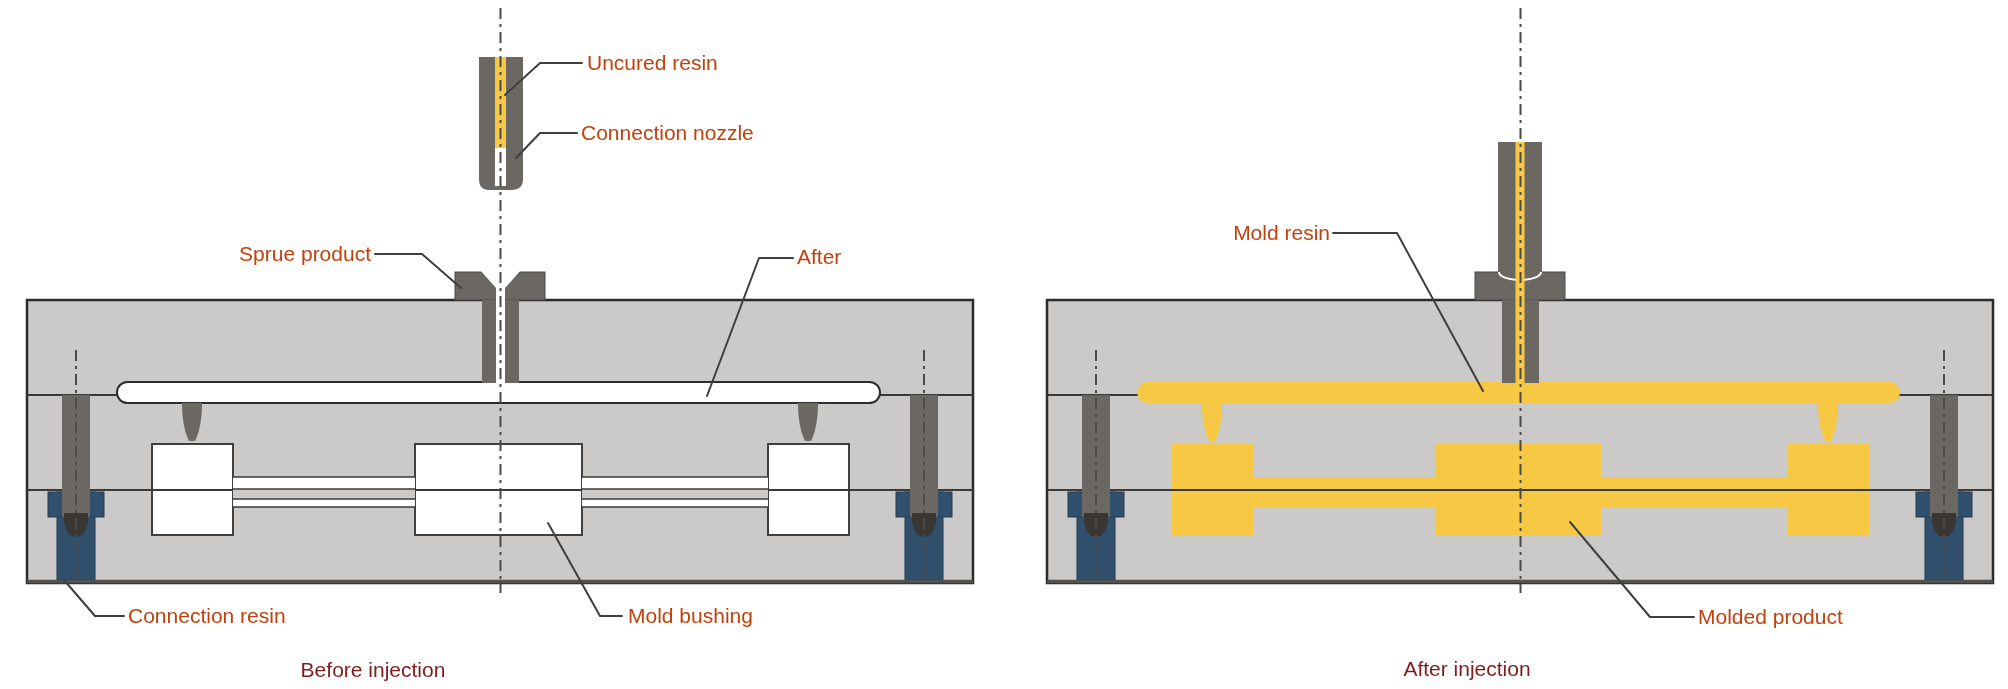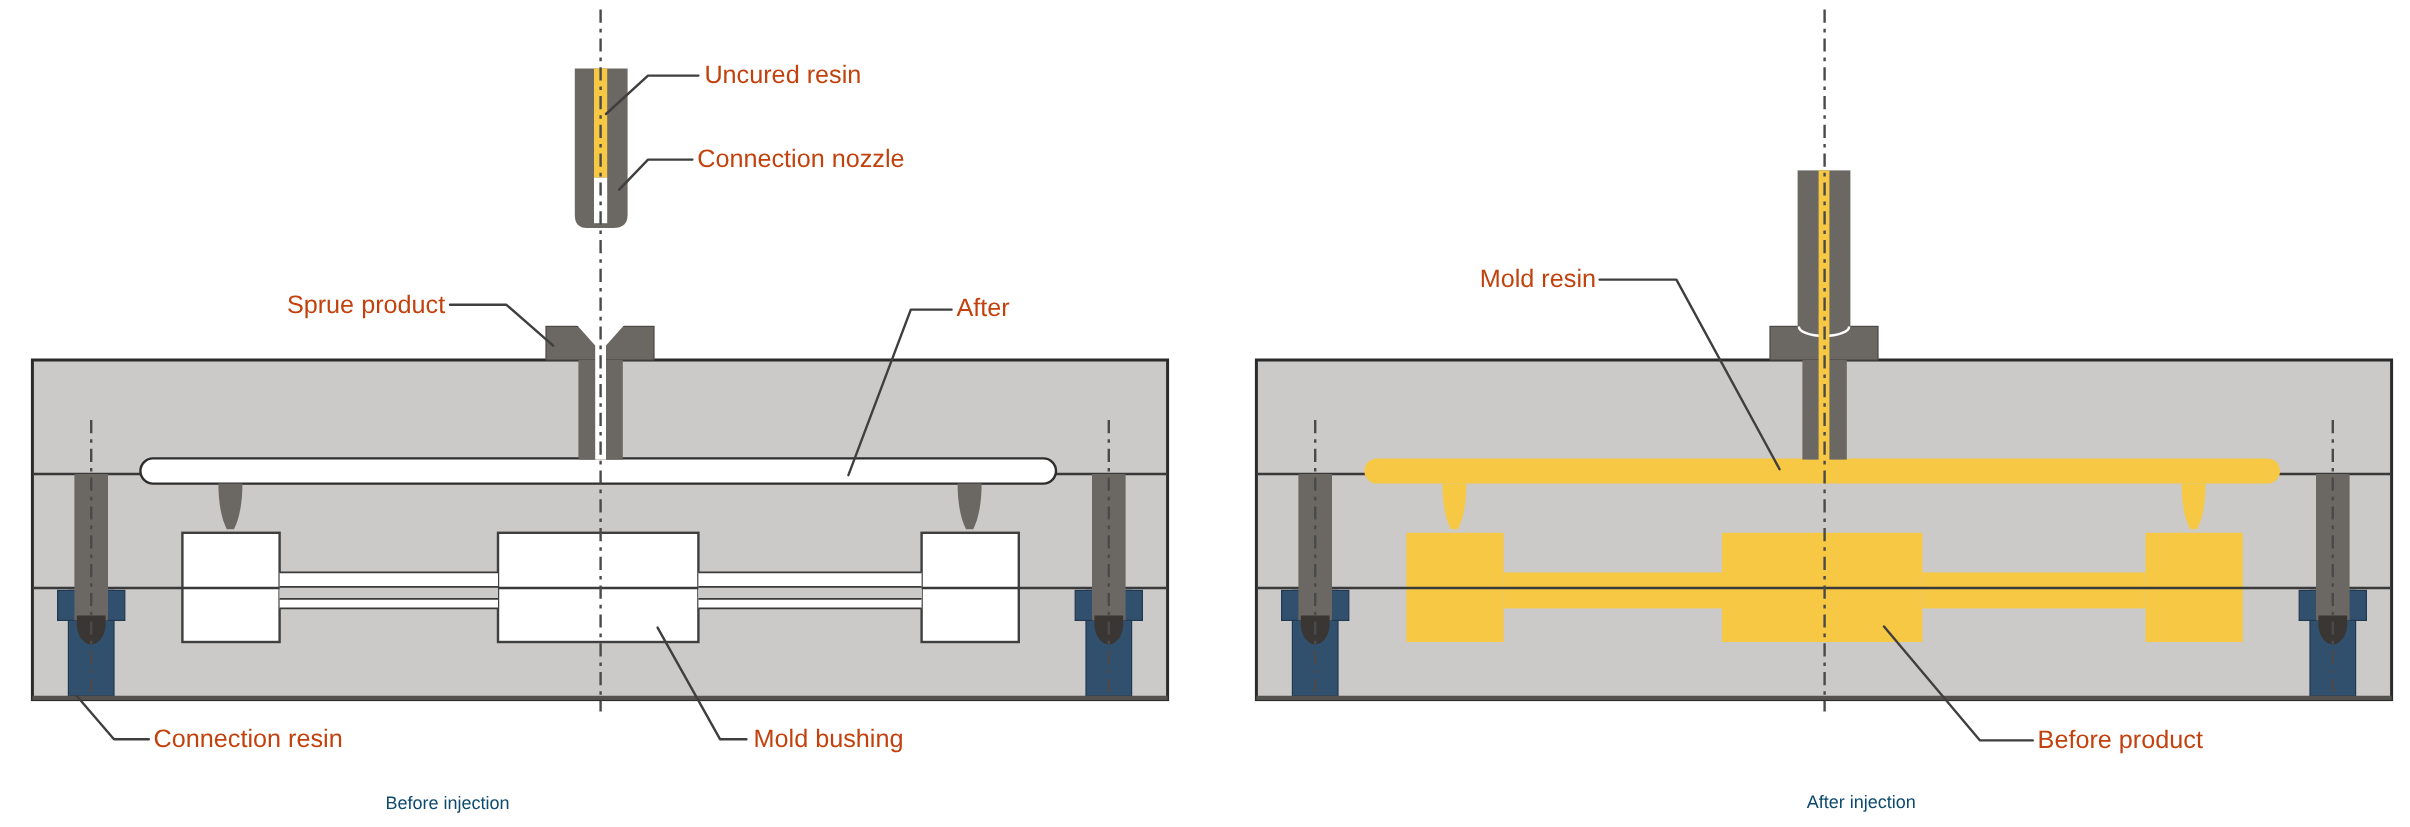--- a/index.html
+++ b/index.html
@@ -16,22 +16,22 @@
     transform:translateY(-50%);
     font-size:21px;
     line-height:1.1;
     color:#c2410c;
     white-space:nowrap;
   }
   .lbl.anchor-right{transform:translate(-100%,-50%);}
   .caption{
     position:absolute;
     transform:translate(-50%,-50%);
-    font-size:15px;
-    color:#0c4a6e;
+    font-size:21px;
+    color:#7f1d1d;
     white-space:nowrap;
   }
 </style>
 </head>
 <body>
 
 <div class="stage">
 
 <svg width="2008" height="689" viewBox="0 0 2008 689">
 
@@ -170,18 +170,18 @@
 </svg>
 
   <div class="lbl" style="left:587px;top:63px">Uncured resin</div>
   <div class="lbl" style="left:581px;top:133px">Connection nozzle</div>
   <div class="lbl anchor-right" style="left:371px;top:254px">Sprue product</div>
   <div class="lbl" style="left:797px;top:257px">After</div>
   <div class="lbl" style="left:128px;top:616px">Connection resin</div>
   <div class="lbl" style="left:628px;top:616px">Mold bushing</div>
 
   <div class="lbl anchor-right" style="left:1330px;top:233px">Mold resin</div>
-  <div class="lbl" style="left:1698px;top:617px">Before product</div>
+  <div class="lbl" style="left:1698px;top:617px">Molded product</div>
 
   <div class="caption" style="left:373px;top:670px">Before injection</div>
-  <div class="caption" style="left:1551px;top:669px">After injection</div>
+  <div class="caption" style="left:1467px;top:669px">After injection</div>
 
 </div>
 
 </body></html>

